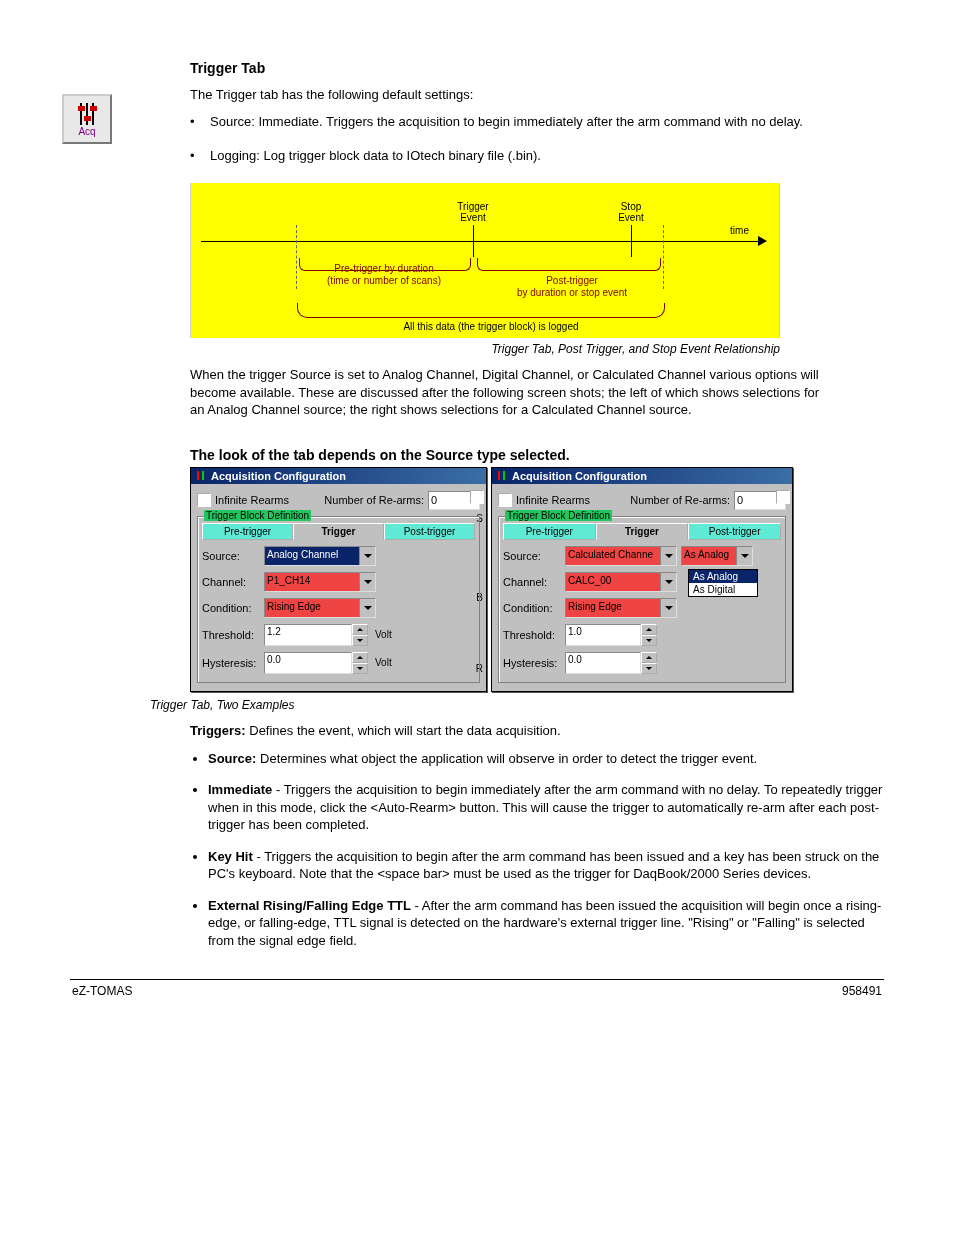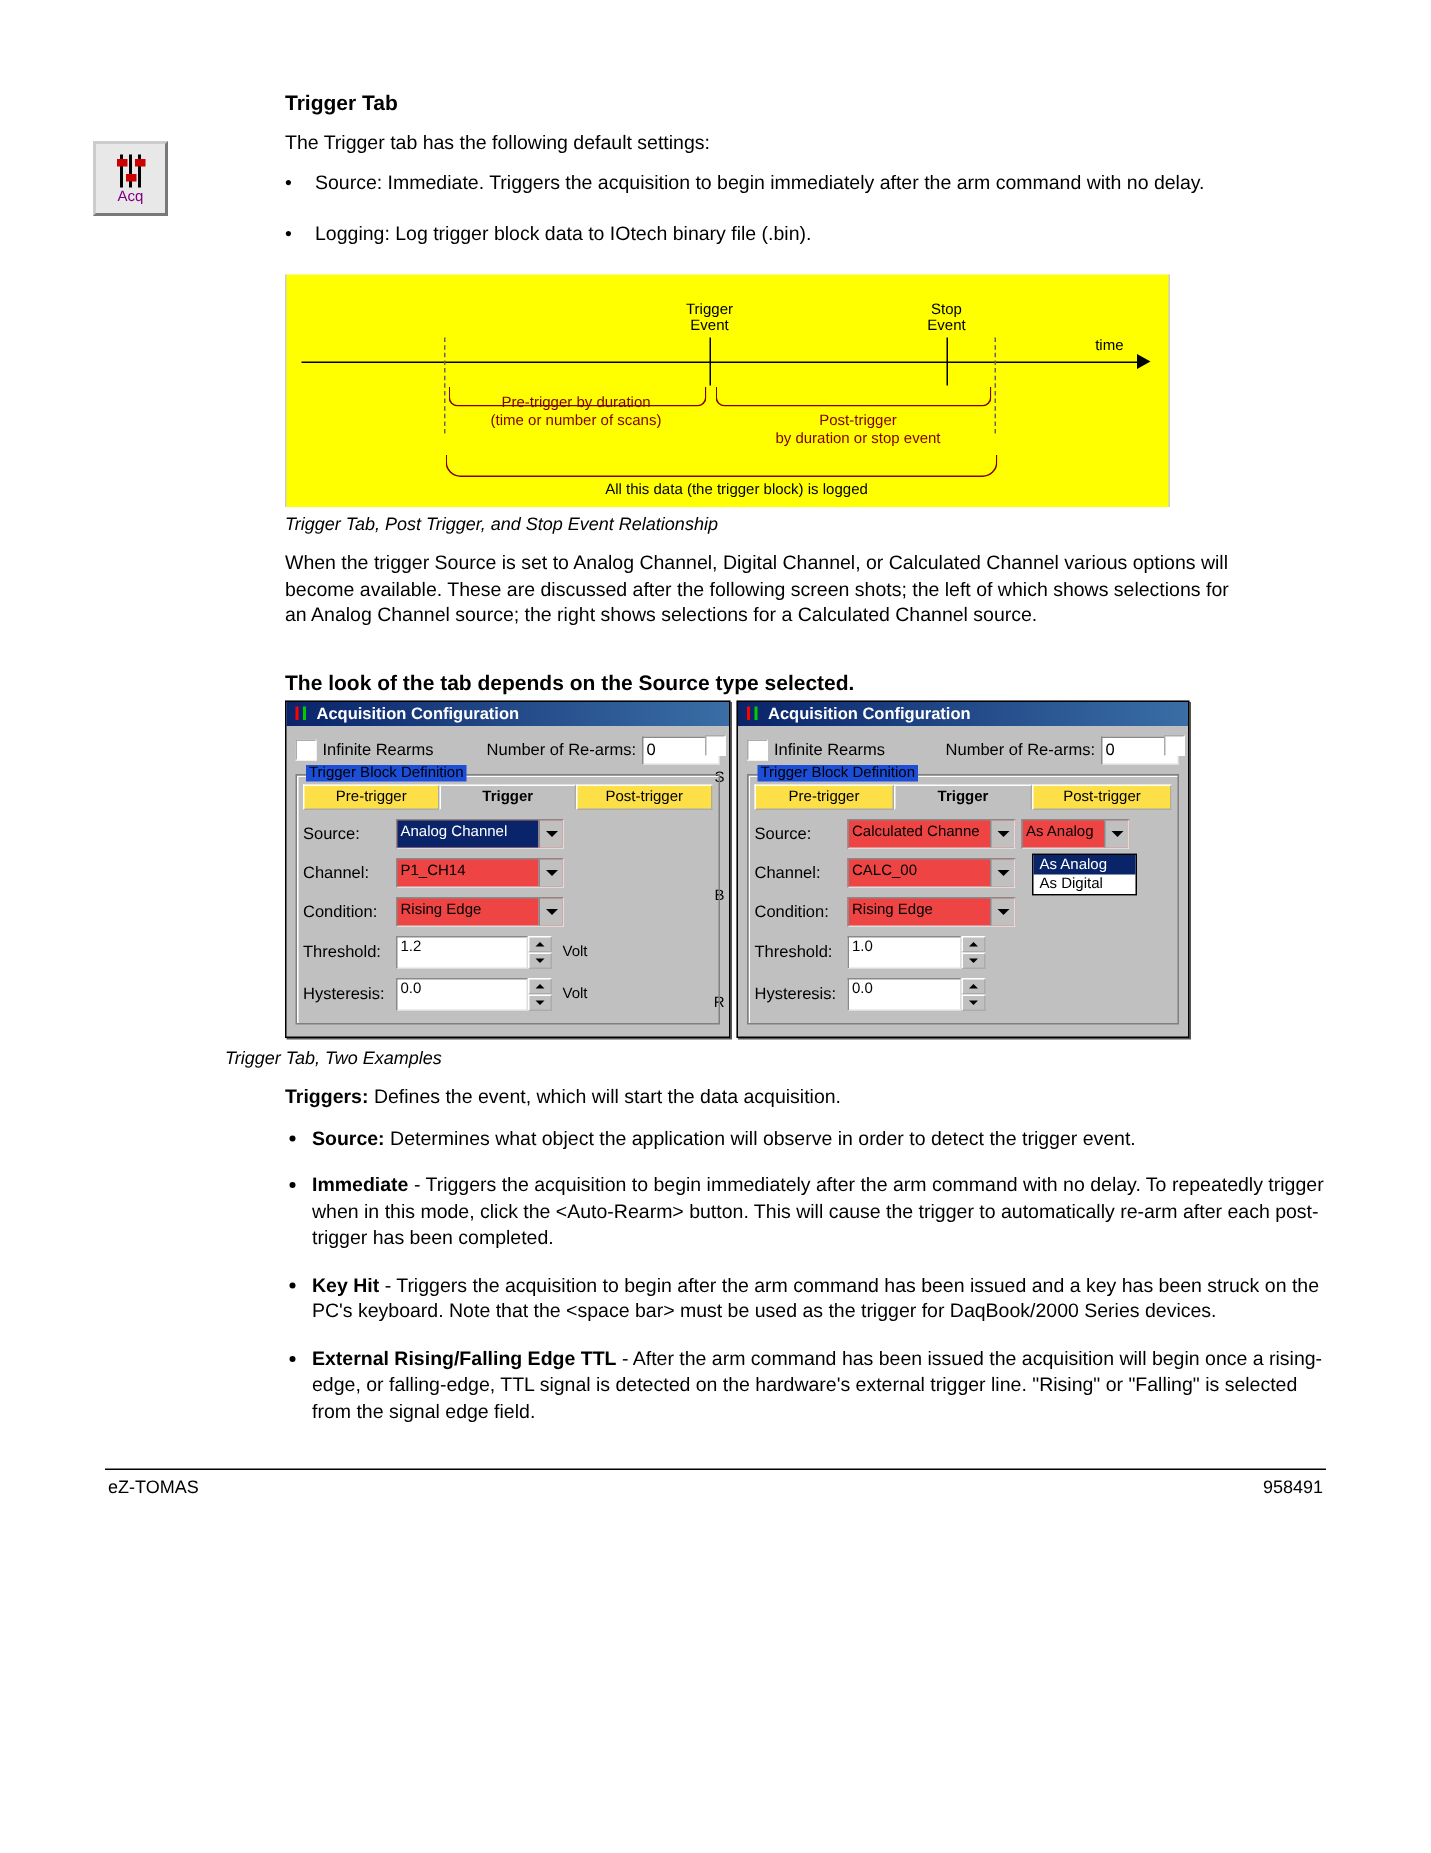--- a/index.html
+++ b/index.html
@@ -113,21 +113,21 @@
   .evt-s { position:absolute; top:42px; width:1px; height:32px; background:#000;}
   .evt-lbl {position:absolute; width:60px; text-align:center; top:18px;}
   .dashline {position:absolute; top:42px; width:0; height:64px; border-left:1px dashed #666;}
   .brace {position:absolute; height:12px; border:1px solid #800000; border-top:none; border-radius:0 0 6px 6px;}
   .brace-lbl {position:absolute; font-size:10px; color:#800000; width:170px; text-align:center; line-height:1.2;}
   .brace-big {border-radius:0 0 10px 10px;}
   .caption {
     margin-left: 120px;
     font-style: italic;
     font-size: 12px;
-    text-align: left;
+    text-align: right;
     width: 590px;
     margin-top: 4px;
   }
   .heading2 {
     font-weight: bold;
     font-size: 14px;
     margin: 28px 0 4px 120px;
   }
   .screenshots {
     margin-left: 120px;
@@ -170,25 +170,25 @@
   .num-input {
     border:1px inset #ddd; background:#fff; height:17px; padding:0 2px;
     font-size:11px; width:46px; display:flex; align-items:center;
   }
   .fieldset {
     border:1px solid #808080;
     box-shadow: inset 1px 1px 0 #fff;
     margin-top:6px; padding:6px 4px 8px 4px;
     position:relative;
   }
-  .fieldset-lbl {position:absolute; top:-7px; left:6px; background:#1d4ed8; padding:0 2px; font-size:10px;}
+  .fieldset-lbl {position:absolute; top:-7px; left:6px; background:#22c55e; padding:0 2px; font-size:10px;}
   .tabs {display:flex; gap:0;}
   .tab {
     border:1px outset #fff; padding:2px 0; font-size:10px;
-    background:#fde047; flex:1; text-align:center;
+    background:#5eead4; flex:1; text-align:center;
   }
   .tab.active {font-weight:bold; background:#c0c0c0; border-bottom:1px solid #c0c0c0;}
   .form-row {display:flex; align-items:center; margin-top:6px; gap:4px;}
   .form-lbl {width:58px; }
   .combo {
     border:1px inset #ddd; background:#ef4444; height:18px;
     display:flex; align-items:stretch; font-size:10px; width:104px;
   }
   .combo.wide{width:110px;}
   .combo-text {flex:1; padding:2px 2px; overflow:hidden; white-space:nowrap;}

